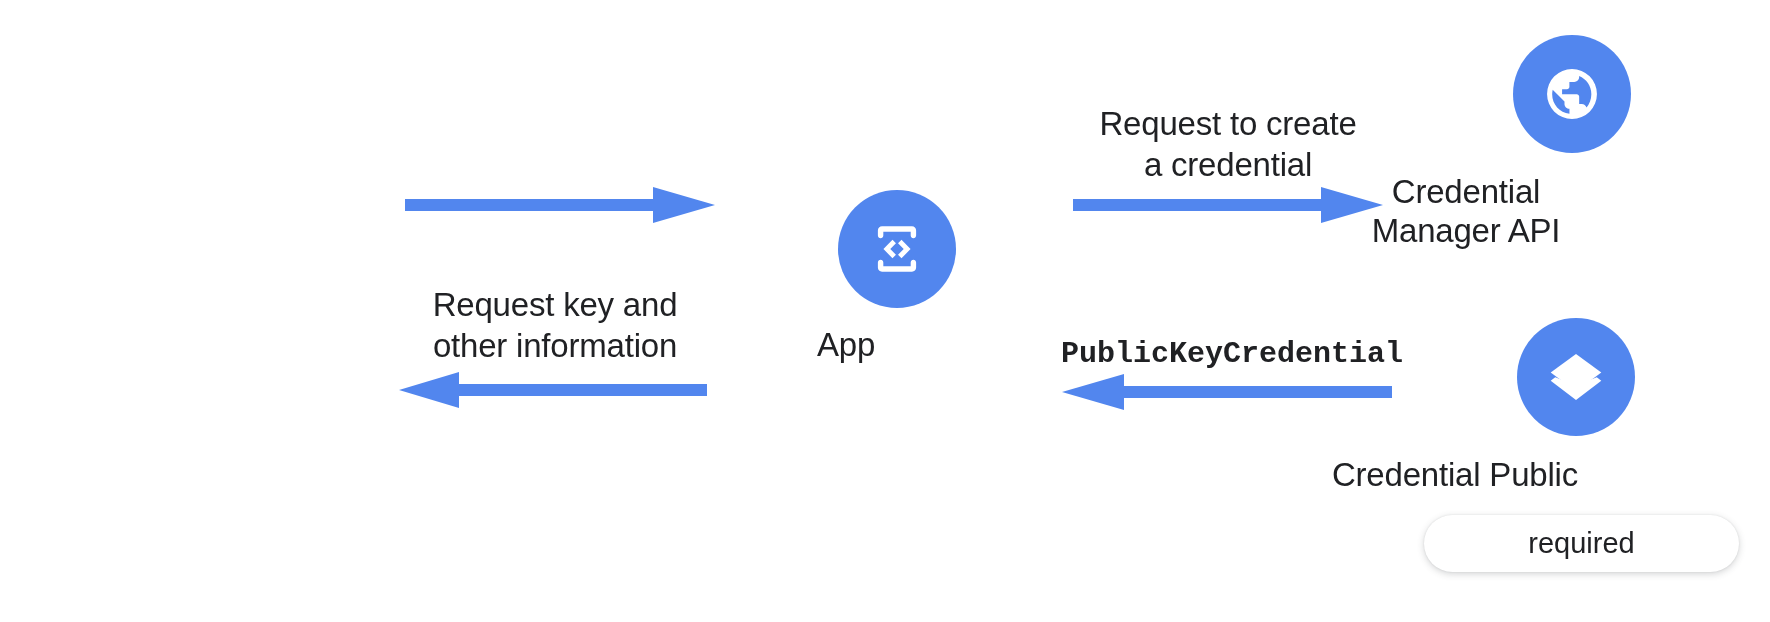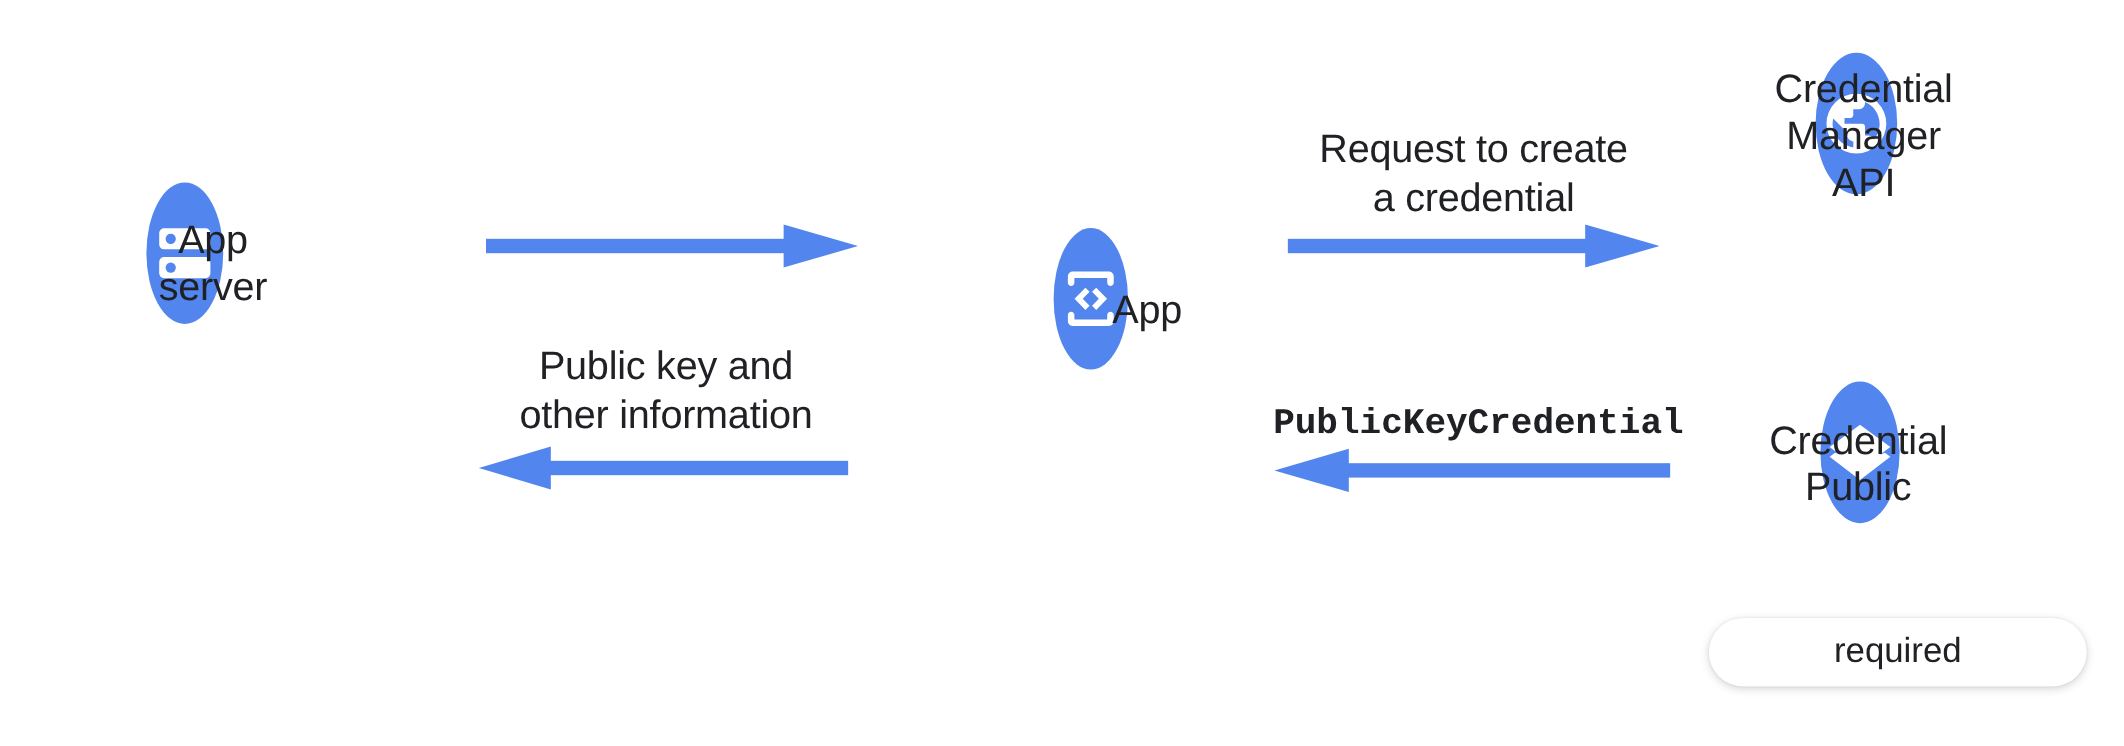--- a/index.html
+++ b/index.html
@@ -14,22 +14,22 @@
   #canvas {
     position: relative;
     width: 1770px;
     height: 622px;
     background: #ffffff;
     overflow: hidden;
   }
   .node {
     position: absolute;
     display: flex;
-    flex-direction: row;
-    align-items: center;
+    flex-direction: column;
+    align-items: flex-end;
   }
   .circle {
     border-radius: 50%;
     background: #5286ee;
     display: flex;
     align-items: center;
     justify-content: center;
   }
   .node-label {
     color: #202124;
@@ -66,35 +66,23 @@
     letter-spacing: 0px;
     font-weight: bold;
   }
   .arrow-svg { display: block; }
 </style>
 </head>
 <body>
 
 <div id="canvas">
 
-  <div class="node" style="left:122px; top:152px; width:118px;">
-    <div class="circle" style="width:118px; height:118px;">
-      <svg width="64" height="64" viewBox="0 0 24 24">
-        <rect x="4" y="4.2" width="16" height="6.6" rx="1.5" fill="#ffffff"></rect>
-        <rect x="4" y="13.2" width="16" height="6.6" rx="1.5" fill="#5286ee" opacity="0"></rect>
-        <rect x="4" y="13.2" width="16" height="6.6" rx="1.5" fill="#ffffff"></rect>
-        <circle cx="7.6" cy="7.5" r="1.6" fill="#5286ee"></circle>
-        <circle cx="7.6" cy="16.5" r="1.6" fill="#5286ee"></circle>
-      </svg>
-    </div>
-    <div class="node-label" style="font-size:33px; margin-top:18px; width:260px; margin-left:-71px;">App server</div>
-  </div>
 
 
-  <div class="node" style="left:878px; top:190px; width:118px;gap:27px;">
+  <div class="node" style="left:838px; top:190px; width:118px;">
     <div class="circle" style="width:118px; height:118px;">
       <svg width="62" height="62" viewBox="0 0 24 24">
         <path d="M6.2 3.2h11.6c0.9 0 1.6 0.7 1.6 1.6v2.0c0 0.6-0.5 1.05-1.05 1.05s-1.05-0.45-1.05-1.05v-1.5H6.7v1.5c0 0.6-0.47 1.05-1.05 1.05S4.6 7.4 4.6 6.8v-2.0c0-0.9 0.7-1.6 1.6-1.6z" fill="#ffffff"></path>
         <path d="M6.2 20.8h11.6c0.9 0 1.6-0.7 1.6-1.6v-2.0c0-0.6-0.5-1.05-1.05-1.05s-1.05 0.45-1.05 1.05v1.5H6.7v-1.5c0-0.6-0.47-1.05-1.05-1.05S4.6 16.6 4.6 17.2v2.0c0 0.9 0.7 1.6 1.6 1.6z" fill="#ffffff"></path>
         <path d="M10.25 8.4 L6.75 12 L10.25 15.6 L11.6 14.25 L9.4 12 L11.6 9.75 Z" fill="#ffffff"></path>
         <path d="M13.75 8.4 L17.25 12 L13.75 15.6 L12.4 14.25 L14.6 12 L12.4 9.75 Z" fill="#ffffff"></path>
       </svg>
     </div>
     <div class="node-label" style="font-size:33px; margin-top:18px; width:220px; margin-left:-51px;">App</div>
   </div>
@@ -131,21 +119,21 @@
       <path d="M248 2 L310 20 L248 38 Z" fill="#5286ee"></path>
     </svg>
   </div>
 
   <div class="arrow-group" style="left:399px; top:370px; width:308px; height:40px;">
     <svg class="arrow-svg" width="308" height="40" viewBox="0 0 308 40">
       <rect x="56" y="14" width="252" height="12" fill="#5286ee"></rect>
       <path d="M60 2 L0 20 L60 38 Z" fill="#5286ee"></path>
     </svg>
   </div>
-  <div class="arrow-label" style="left:355px; top:285px; width:400px; font-size:33px;">Public key and
+  <div class="arrow-label" style="left:355px; top:285px; width:400px; font-size:33px;">Request key and
 other information</div>
 
   <div class="arrow-group" style="left:1073px; top:185px; width:310px; height:40px;">
     <svg class="arrow-svg" width="310" height="40" viewBox="0 0 310 40">
       <rect x="0" y="14" width="252" height="12" fill="#5286ee"></rect>
       <path d="M248 2 L310 20 L248 38 Z" fill="#5286ee"></path>
     </svg>
   </div>
   <div class="arrow-label" style="left:1028px; top:104px; width:400px; font-size:33px;">Request to create
 a credential</div>

